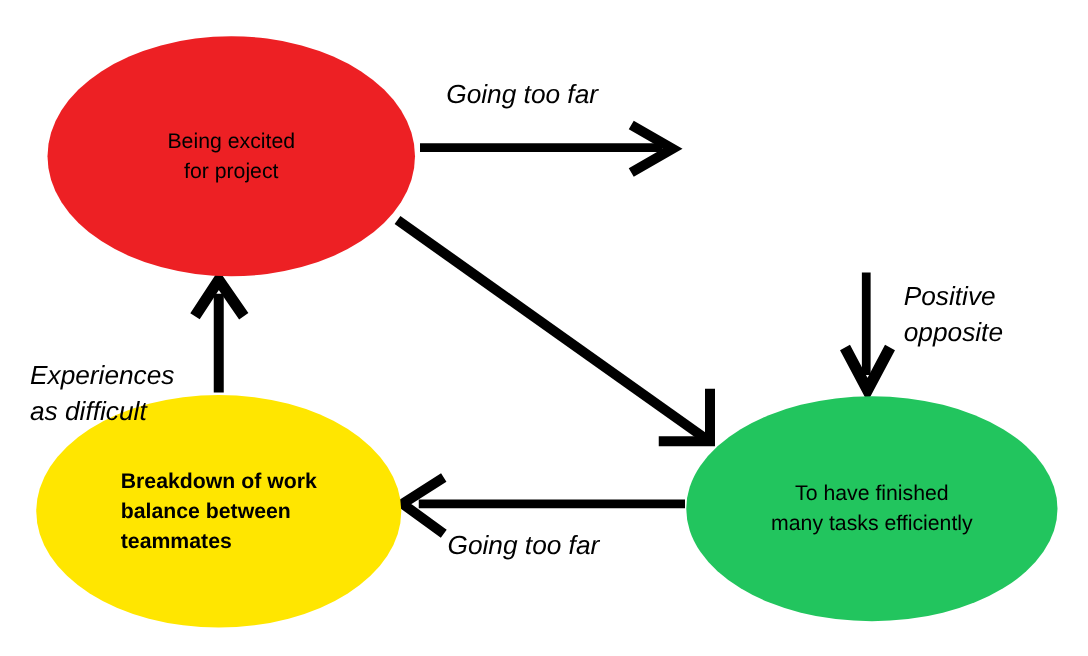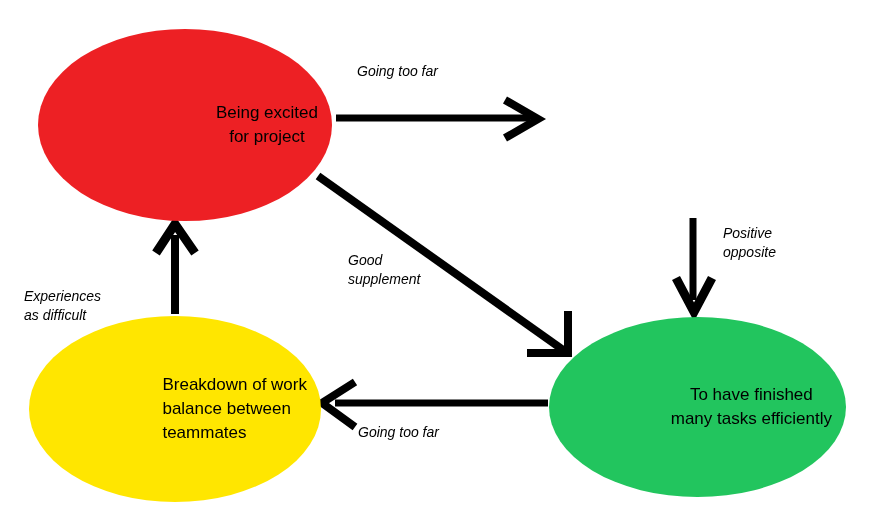--- a/index.html
+++ b/index.html
@@ -21,37 +21,37 @@
     position: absolute;
     left: 0;
     top: 0;
     width: 870px;
     height: 525px;
   }
   .node {
     position: absolute;
     display: flex;
     align-items: center;
-    justify-content: flex-end;
+    justify-content: center;
     text-align: center;
     border-radius: 50%;
     box-sizing: border-box;
   }
   .node-label {
     color: #000000;
     font-size: 17px;
     line-height: 1.42;
     font-family: "Liberation Sans", sans-serif;
     white-space: pre-line;
     padding: 0 14px;
   }
   .edge-label {
     position: absolute;
     color: #000000;
-    font-size: 14px;
+    font-size: 21px;
     font-style: italic;
     font-weight: 500;
     line-height: 1.38;
     font-family: "Liberation Sans", sans-serif;
     white-space: pre-line;
   }
 </style>
 </head>
 <body>
 
@@ -90,31 +90,29 @@
 for project</span>
   </div>
 
 
   <div class="node" style="left:549px; top:317px; width:297px; height:180px; background:#22c55e;">
     <span class="node-label">To have finished
 many tasks efficiently</span>
   </div>
 
   <div class="node" style="left:29px; top:316px; width:292px; height:186px; background:#FFE600;">
-    <span class="node-label" style="text-align:left;">Breakdown of work
+    <span class="node-label" style="text-align:left;font-weight:bold;">Breakdown of work
 balance between
 teammates</span>
   </div>
 
   <div class="edge-label" style="left:357px; top:62px;">Going too far</div>
 
   <div class="edge-label" style="left:723px; top:224px;">Positive
 opposite</div>
 
-  <div class="edge-label" style="left:348px; top:251px;">Good
-supplement</div>
 
   <div class="edge-label" style="left:358px; top:423px;">Going too far</div>
 
   <div class="edge-label" style="left:24px; top:243px;margin-top:44px;">Experiences
 as difficult</div>
 
 </div>
 
 </body></html>

